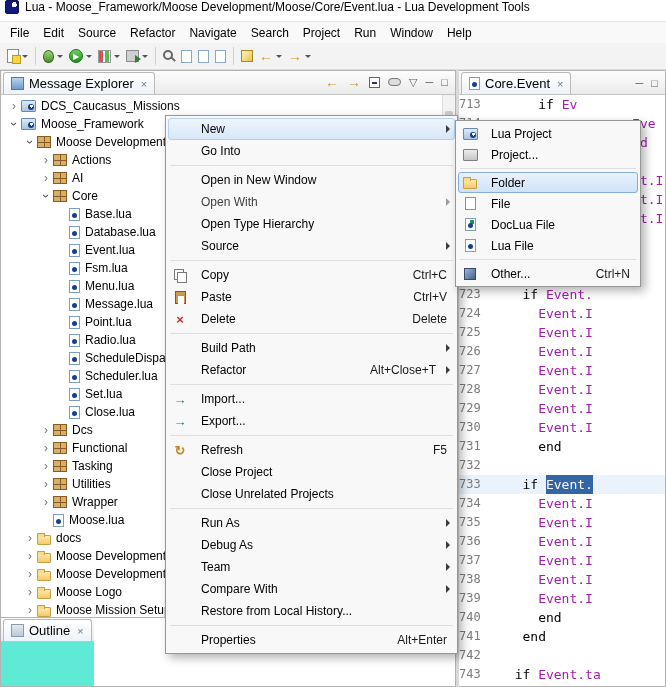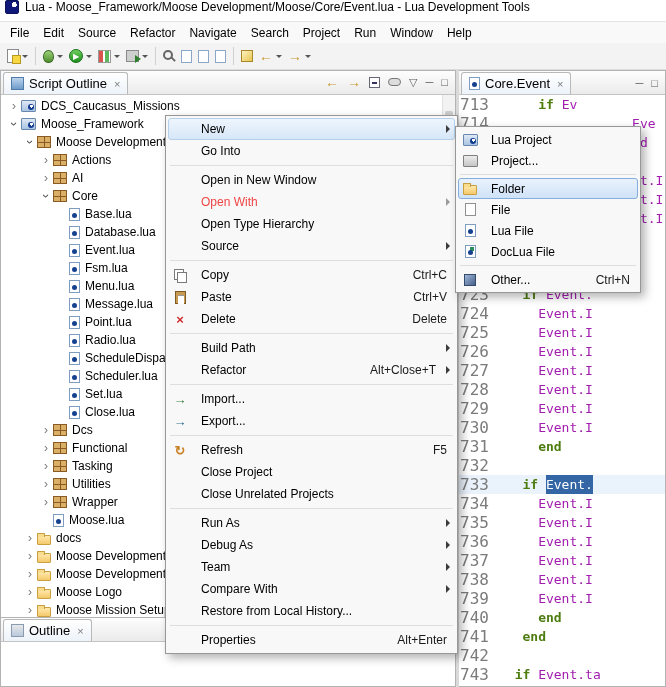--- a/index.html
+++ b/index.html
@@ -58,44 +58,44 @@
 .ic-lua::after{content:"";position:absolute;left:2px;bottom:2px;width:5px;height:5px;border-radius:50%;background:#16418f}
 .ic-doclua::before{content:"";position:absolute;right:1px;top:1px;width:4px;height:4px;background:#2a8f5a}
 .ic-folder{width:14px;height:10px;background:linear-gradient(#ffe9ad,#f3c96a);border:1px solid #c99f3f;border-radius:1px;margin-top:3px}
 .ic-folder::before{content:"";position:absolute;left:-1px;top:-3px;width:6px;height:3px;background:#f7dc8e;border:1px solid #c99f3f;border-bottom:none;border-radius:1px 1px 0 0}
 .ic-file{width:11px;height:13px;background:#fff;border:1px solid #909090}
 .ic-wiz{width:12px;height:12px;background:linear-gradient(135deg,#9db8d9,#47608a);border:1px solid #35496b}
 .vscroll{position:absolute;right:0;top:24px;bottom:69px;width:13px;background:#f2f2f2;border-left:1px solid #e0e0e0}
 .vthumb{margin:16px 2px 0 2px;height:88px;background:#cdcdcd;border-radius:2px}
 
 
-.outlinepanel{height:69px;flex:none;border-top:1px solid #b3b3b3;display:flex;flex-direction:column;background:#5eead4}
+.outlinepanel{height:69px;flex:none;border-top:1px solid #b3b3b3;display:flex;flex-direction:row;background:#5eead4}
 .outcontent{flex:1;background:#fff}
 
 
 .editor{flex:1;background:#fff;overflow:hidden;font-family:"DejaVu Sans Mono","Liberation Mono",monospace;font-size:13px}
 .eline{height:19px;line-height:19px;display:flex;white-space:pre}
 .eline.cur{background:#eaf2fc}
-.ln{width:40px;flex:none;text-align:center;padding-right:9px;color:#7b7b7b;font-size:16px}
-.kw{color:#4d7c0f;font-weight:bold}
+.ln{width:40px;flex:none;text-align:left;padding-right:9px;color:#7b7b7b;font-size:12px}
+.kw{color:#000000;font-weight:normal}
 .selx{background:#3465a4;color:#fff}
 .tx{color:#a21caf}
 
 
 .cmenu{position:absolute;left:165px;top:115px;width:293px;background:#f8f8f8;border:1px solid #979797;box-shadow:4px 4px 9px rgba(0,0,0,.3);padding:2px;z-index:20}
-.smenu{position:absolute;left:455px;top:126px;width:186px;background:#f8f8f8;border:1px solid #979797;box-shadow:4px 4px 9px rgba(0,0,0,.3);padding:2px;z-index:21}
+.smenu{position:absolute;left:455px;top:120px;width:186px;background:#f8f8f8;border:1px solid #979797;box-shadow:4px 4px 9px rgba(0,0,0,.3);padding:2px;z-index:21}
 .mi{height:22px;display:flex;align-items:center;padding:0 1px;border-radius:3px;border:1px solid transparent}
 .smenu .mi{height:21px}
 .mic{width:20px;flex:none;display:flex;justify-content:center;align-items:center}
 .ml{margin-left:11px;white-space:nowrap}
 .msc{margin-left:auto;padding-right:6px;color:#1a1a1a;white-space:nowrap}
 .mar{width:11px;flex:none;display:flex;justify-content:center;margin-left:auto}
 .msc+.mar{margin-left:0}
 .tri{width:0;height:0;border-top:4px solid transparent;border-bottom:4px solid transparent;border-left:4px solid #3c3c3c}
-.mi.dim{color:#ef4444}
+.mi.dim{color:#404040}
 .mi.dim .tri{border-left-color:#9b9b9b}
 .mi.hla{background:linear-gradient(#eef5fd,#d7e7f8);border-color:#b4d0ea}
 .mi.hlb{background:linear-gradient(#e9f2fc,#cfe2f7);border-color:#84acdd}
 .msep{height:1px;background:#dedede;margin:3px 2px}
 .i-copy{width:12px;height:13px;position:relative}
 .i-copy::before,.i-copy::after{content:"";position:absolute;width:8px;height:9px;background:#fff;border:1px solid #7a7a7a}
 .i-copy::before{left:0;top:0}
 .i-copy::after{left:3px;top:3px}
 .i-paste{width:11px;height:13px;background:#c89a52;border:1px solid #7c5a22;position:relative}
 .i-paste::after{content:"";position:absolute;left:2px;top:3px;width:6px;height:8px;background:#fff;border-top:1px solid #999}
@@ -175,21 +175,21 @@
         <span class="caret"></span>
       </span>
   </div>
 
   <div class="main">
 
     <div class="leftpanel">
       <div class="viewbar">
         <div class="vtab">
           <span class="vi-explorer"></span>
-          <span>Script Outline</span>
+          <span>Message Explorer</span>
           <span class="vx">×</span>
         </div>
         <div class="vtools">
           <span class="goldarrow">←</span>
           <span class="goldarrow">→</span>
           <span class="i-collapseall"></span>
           <span class="i-link"></span>
           <span>▽</span>
           <span>─</span>
           <span>□</span>
@@ -567,29 +567,29 @@
         <span class="ml">Folder</span>
       </div>
     <div class="mi">
         <span class="mic">
           <span class="ic ic-file"></span>
         </span>
         <span class="ml">File</span>
       </div>
     <div class="mi">
         <span class="mic">
+          <span class="ic ic-lua ic-doclua"></span>
+        </span>
+        <span class="ml">DocLua File</span>
+      </div>
+    <div class="mi">
+        <span class="mic">
           <span class="ic ic-lua"></span>
         </span>
         <span class="ml">Lua File</span>
-      </div>
-    <div class="mi">
-        <span class="mic">
-          <span class="ic ic-lua ic-doclua"></span>
-        </span>
-        <span class="ml">DocLua File</span>
       </div>
     <div class="msep"></div>
     <div class="mi">
         <span class="mic">
           <span class="ic ic-wiz"></span>
         </span>
         <span class="ml">Other...</span>
         <span class="msc">Ctrl+N</span>
       </div>
   </div>

